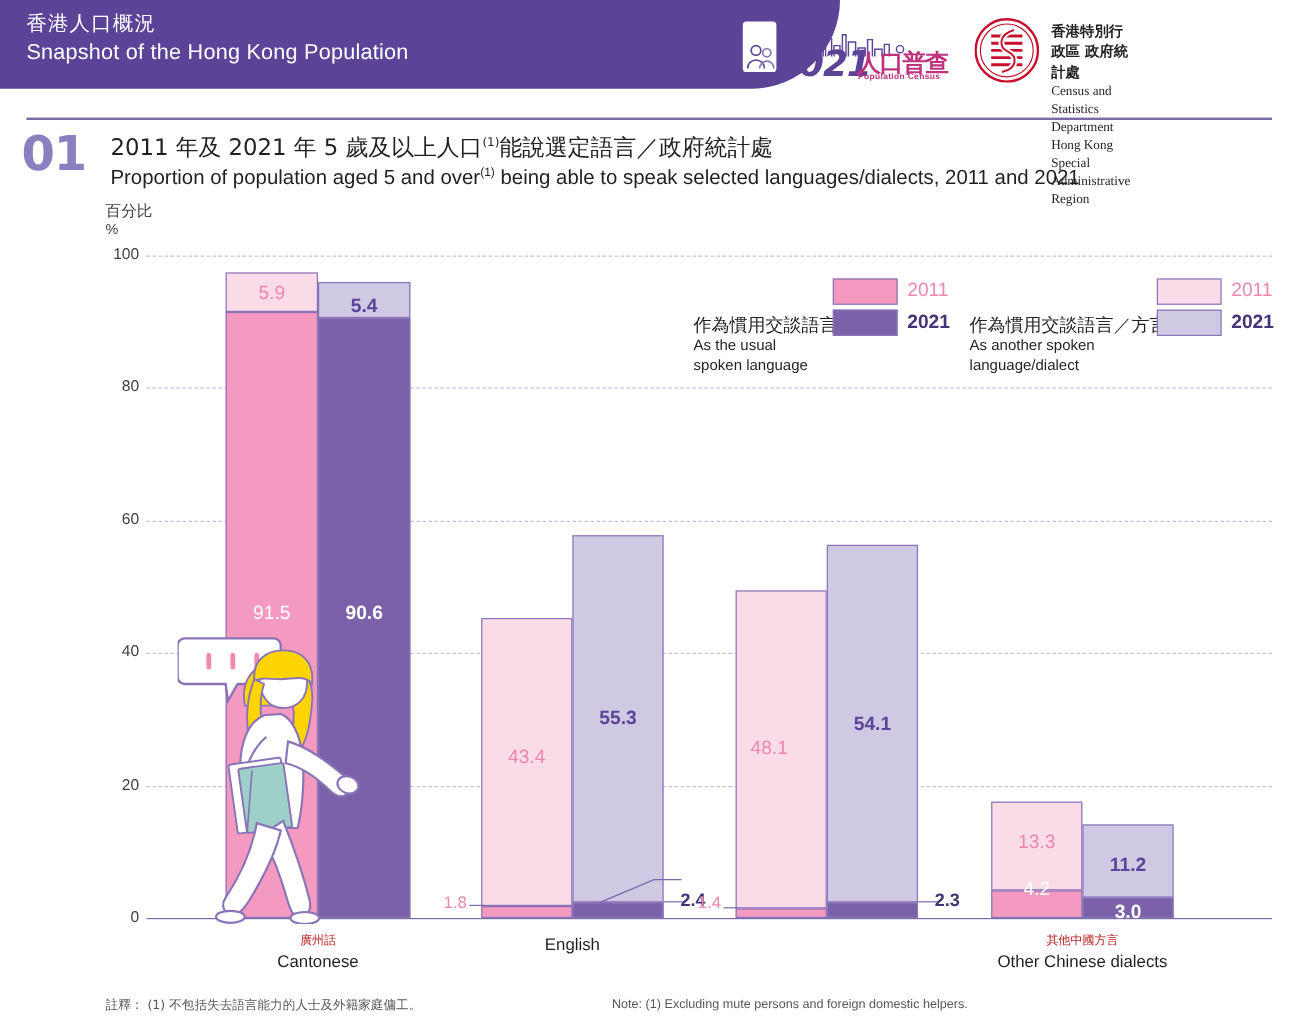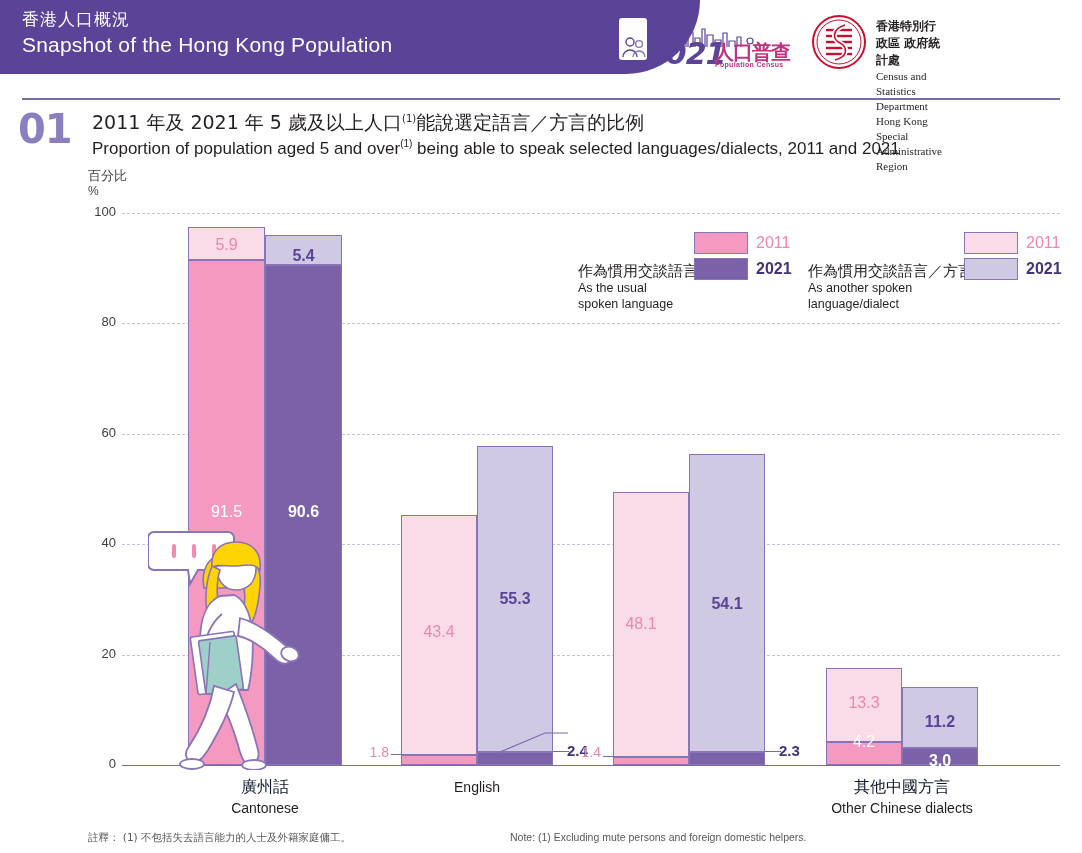--- a/index.html
+++ b/index.html
@@ -18,21 +18,21 @@
     background: #5b4498;
     border-bottom-right-radius: 74px;
   }
   .header-band .hdr-zh {
     position: absolute; left: 22px; top: 8px;
     font-size: 17px; color: #ffffff; letter-spacing: 1px;
     font-family: "DejaVu Sans", sans-serif;
   }
   .header-band .hdr-en {
     position: absolute; left: 22px; top: 33px;
-    font-size: 21px; color: #ffffff; letter-spacing: .2px;
+    font-size: 18px; color: #ffffff; letter-spacing: .2px;
   }
 
   
   .census-logo { position: absolute; left: 614px; top: 16px; width: 186px; height: 58px; }
   .census-logo .phone {
     position: absolute; left: 3px; top: 0px; width: 32px; height: 46px;
     border: 2px solid #5b4498; border-radius: 5px; background: #fff;
   }
   .census-logo .sky {
     position: absolute; left: 36px; top: 6px; width: 108px; height: 26px;
@@ -133,21 +133,21 @@
   .v-pink-on-dark  { color: #ffffff; font-size: 16px; }
   .v-purp-on-light { color: #5b4498; font-size: 16px; font-weight: bold; }
   .v-purp-on-dark  { color: #ffffff; font-size: 16px; font-weight: bold; }
   .v-out-pink { color: #ef86b0; font-size: 14px; }
   .v-out-purp { color: #453377; font-size: 15px; font-weight: bold; }
 
   .leader { position: absolute; height: 0; border-top: 1px solid #7a6aa8; }
 
   
   .cat { position: absolute; text-align: center; width: 220px; }
-  .cat .zh { font-size: 16px; color: #0f172a; font-family: Liberation Mono, monospace; }
+  .cat .zh { font-size: 10px; color: #b91c1c; font-family: Liberation Mono, monospace; }
   .cat .en { font-size: 14px; color: #231f20; margin-top: 2px; }
 
   
   .legend { position: absolute; }
   .legend .lg-zh { font-size: 15px; color: #231f20; font-family: "DejaVu Sans", sans-serif; line-height: 17px; margin-top: 31px; }
   .legend .lg-en { font-size: 12.5px; color: #231f20; line-height: 16px; }
   .swatch { position: absolute; width: 54px; height: 22px; border: 1px solid #8a74b8; }
   .yr { position: absolute; font-size: 16px; }
   .yr-2011 { color: #ef86b0; }
   .yr-2021 { color: #453377; font-weight: bold; }
@@ -215,21 +215,21 @@
     <div class="txt">
       <div class="t-zh">香港特別行政區 政府統計處</div>
       <div class="t-en1">Census and Statistics Department</div>
       <div class="t-en2">Hong Kong Special Administrative Region</div>
     </div>
   </div>
 
   <div class="rule"></div>
   <div class="num01">01</div>
   <div class="title-zh">
-    <span>2011 年及 2021 年 5 歲及以上人口</span><span class="sup">(1)</span><span>能說選定語言／方言的比例</span>
+    <span>2011 年及 2021 年 5 歲及以上人口</span><span class="sup">(1)</span><span>能說選定語言／政府統計處</span>
   </div>
   <div class="title-en">
     <span>Proportion of population aged 5 and over</span><span class="sup">(1)</span><span> being able to speak selected languages/dialects, 2011 and 2021</span>
   </div>
 
   <div class="ylab-zh">百分比</div>
   <div class="ylab-pc">%</div>
 
   <div id="plot">
       <div class="gridline" style="top: 213px;"></div>

